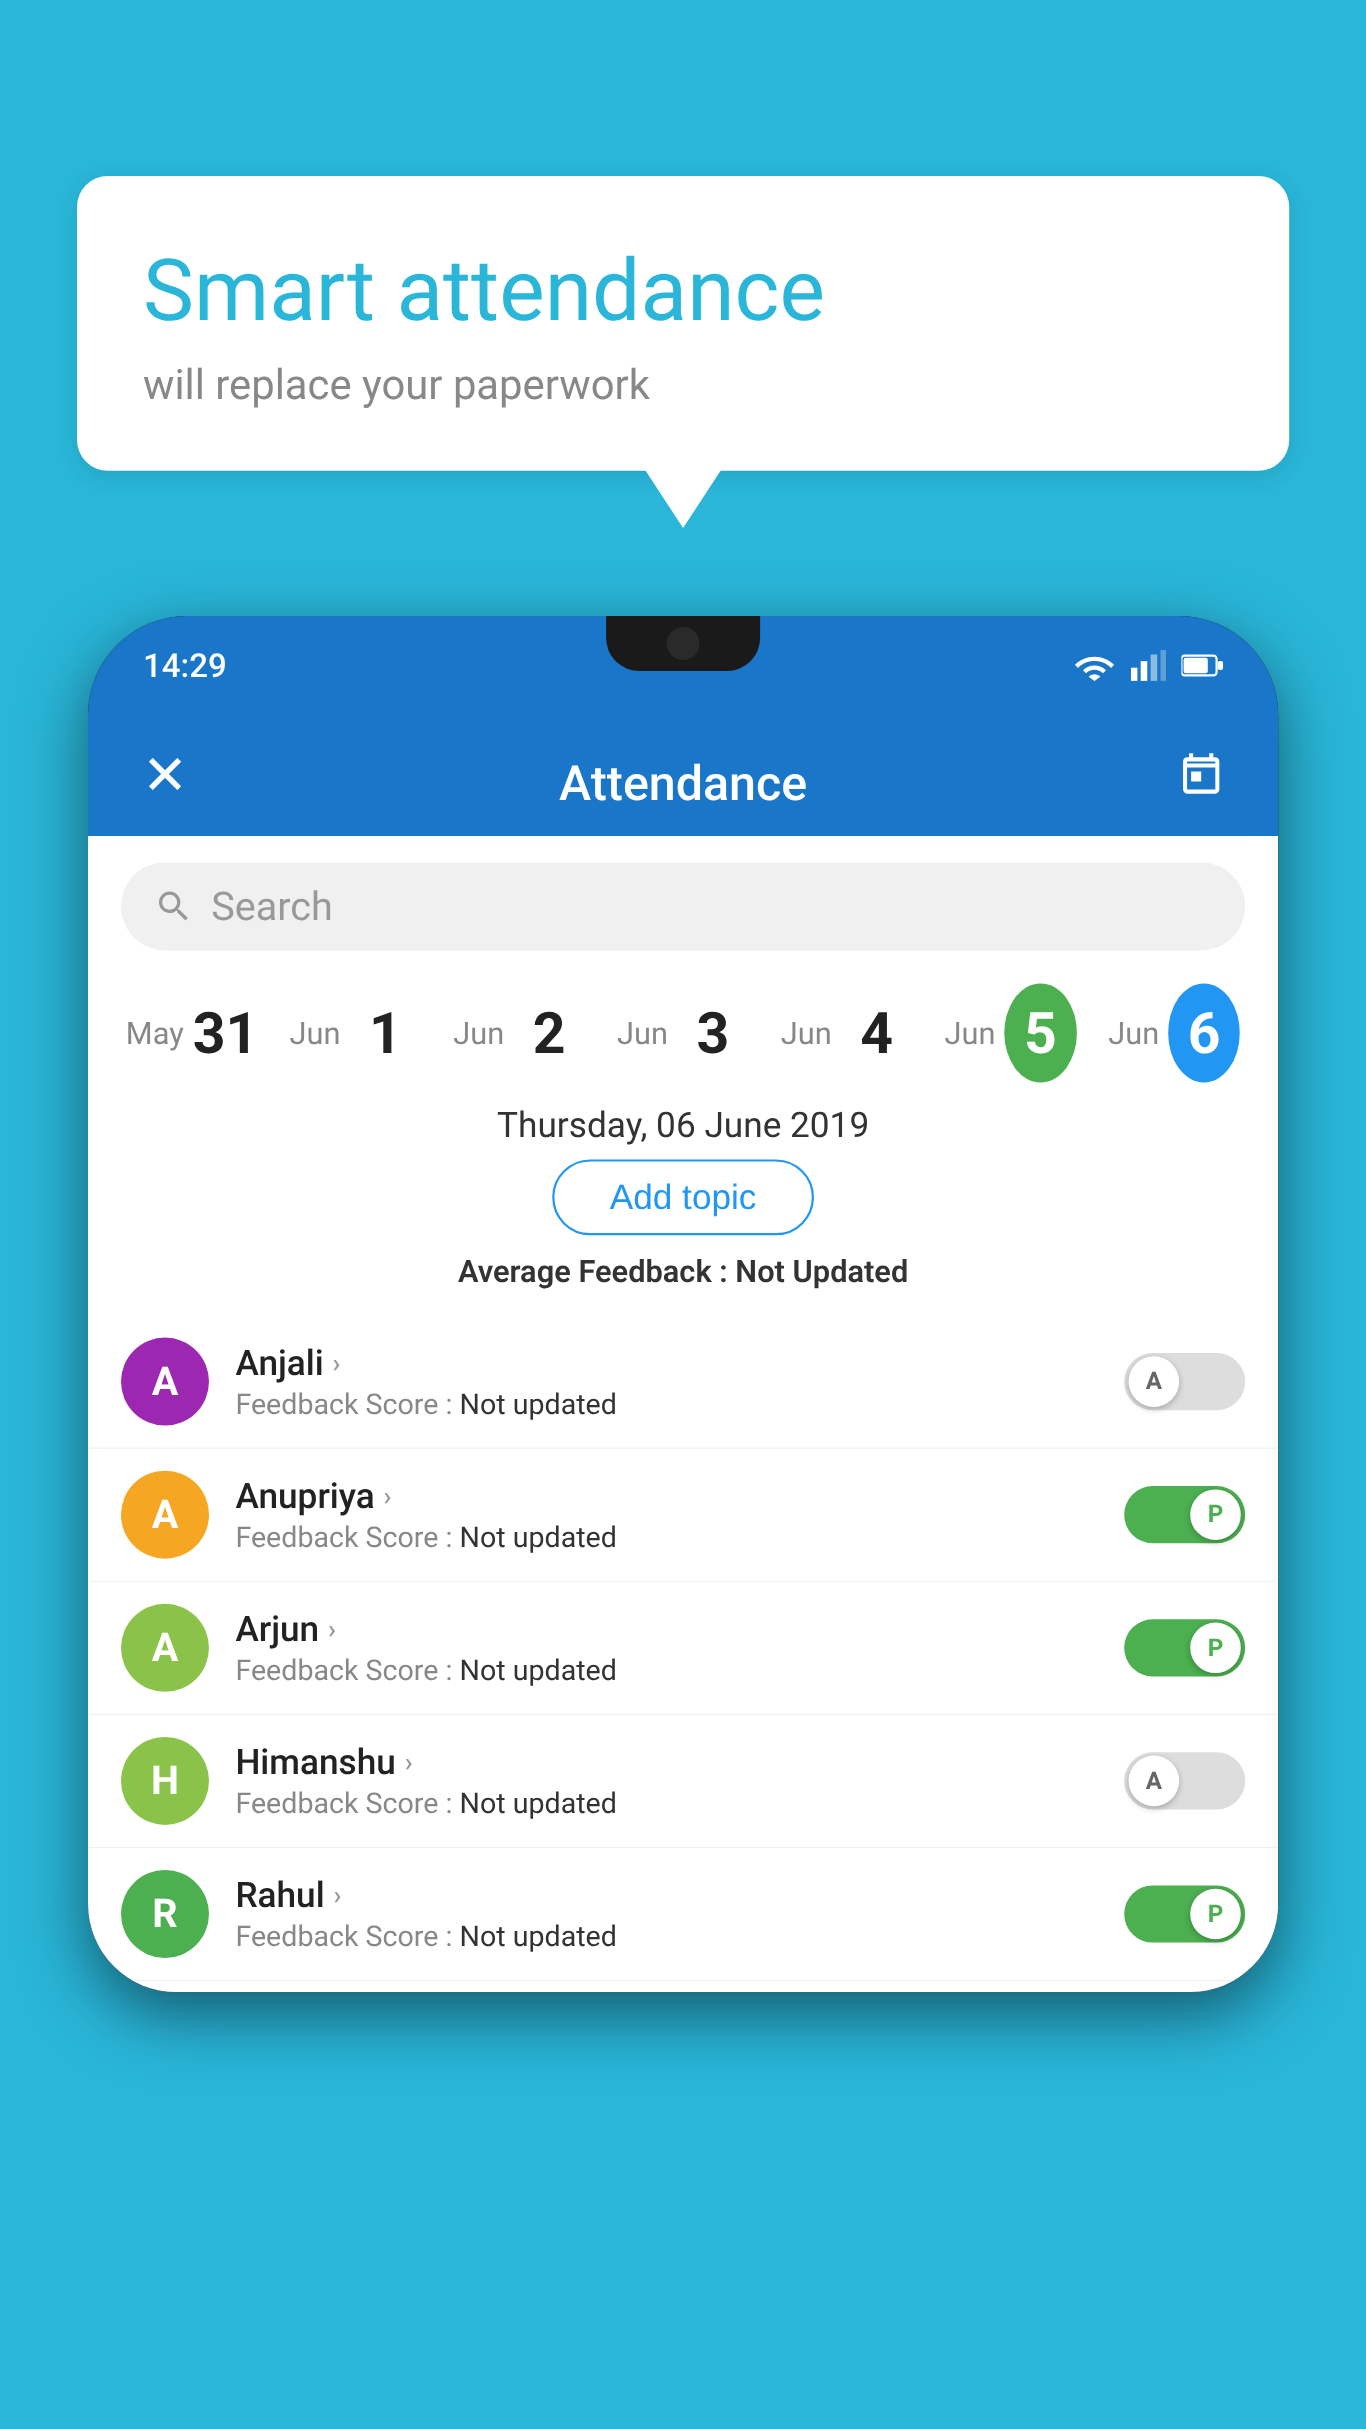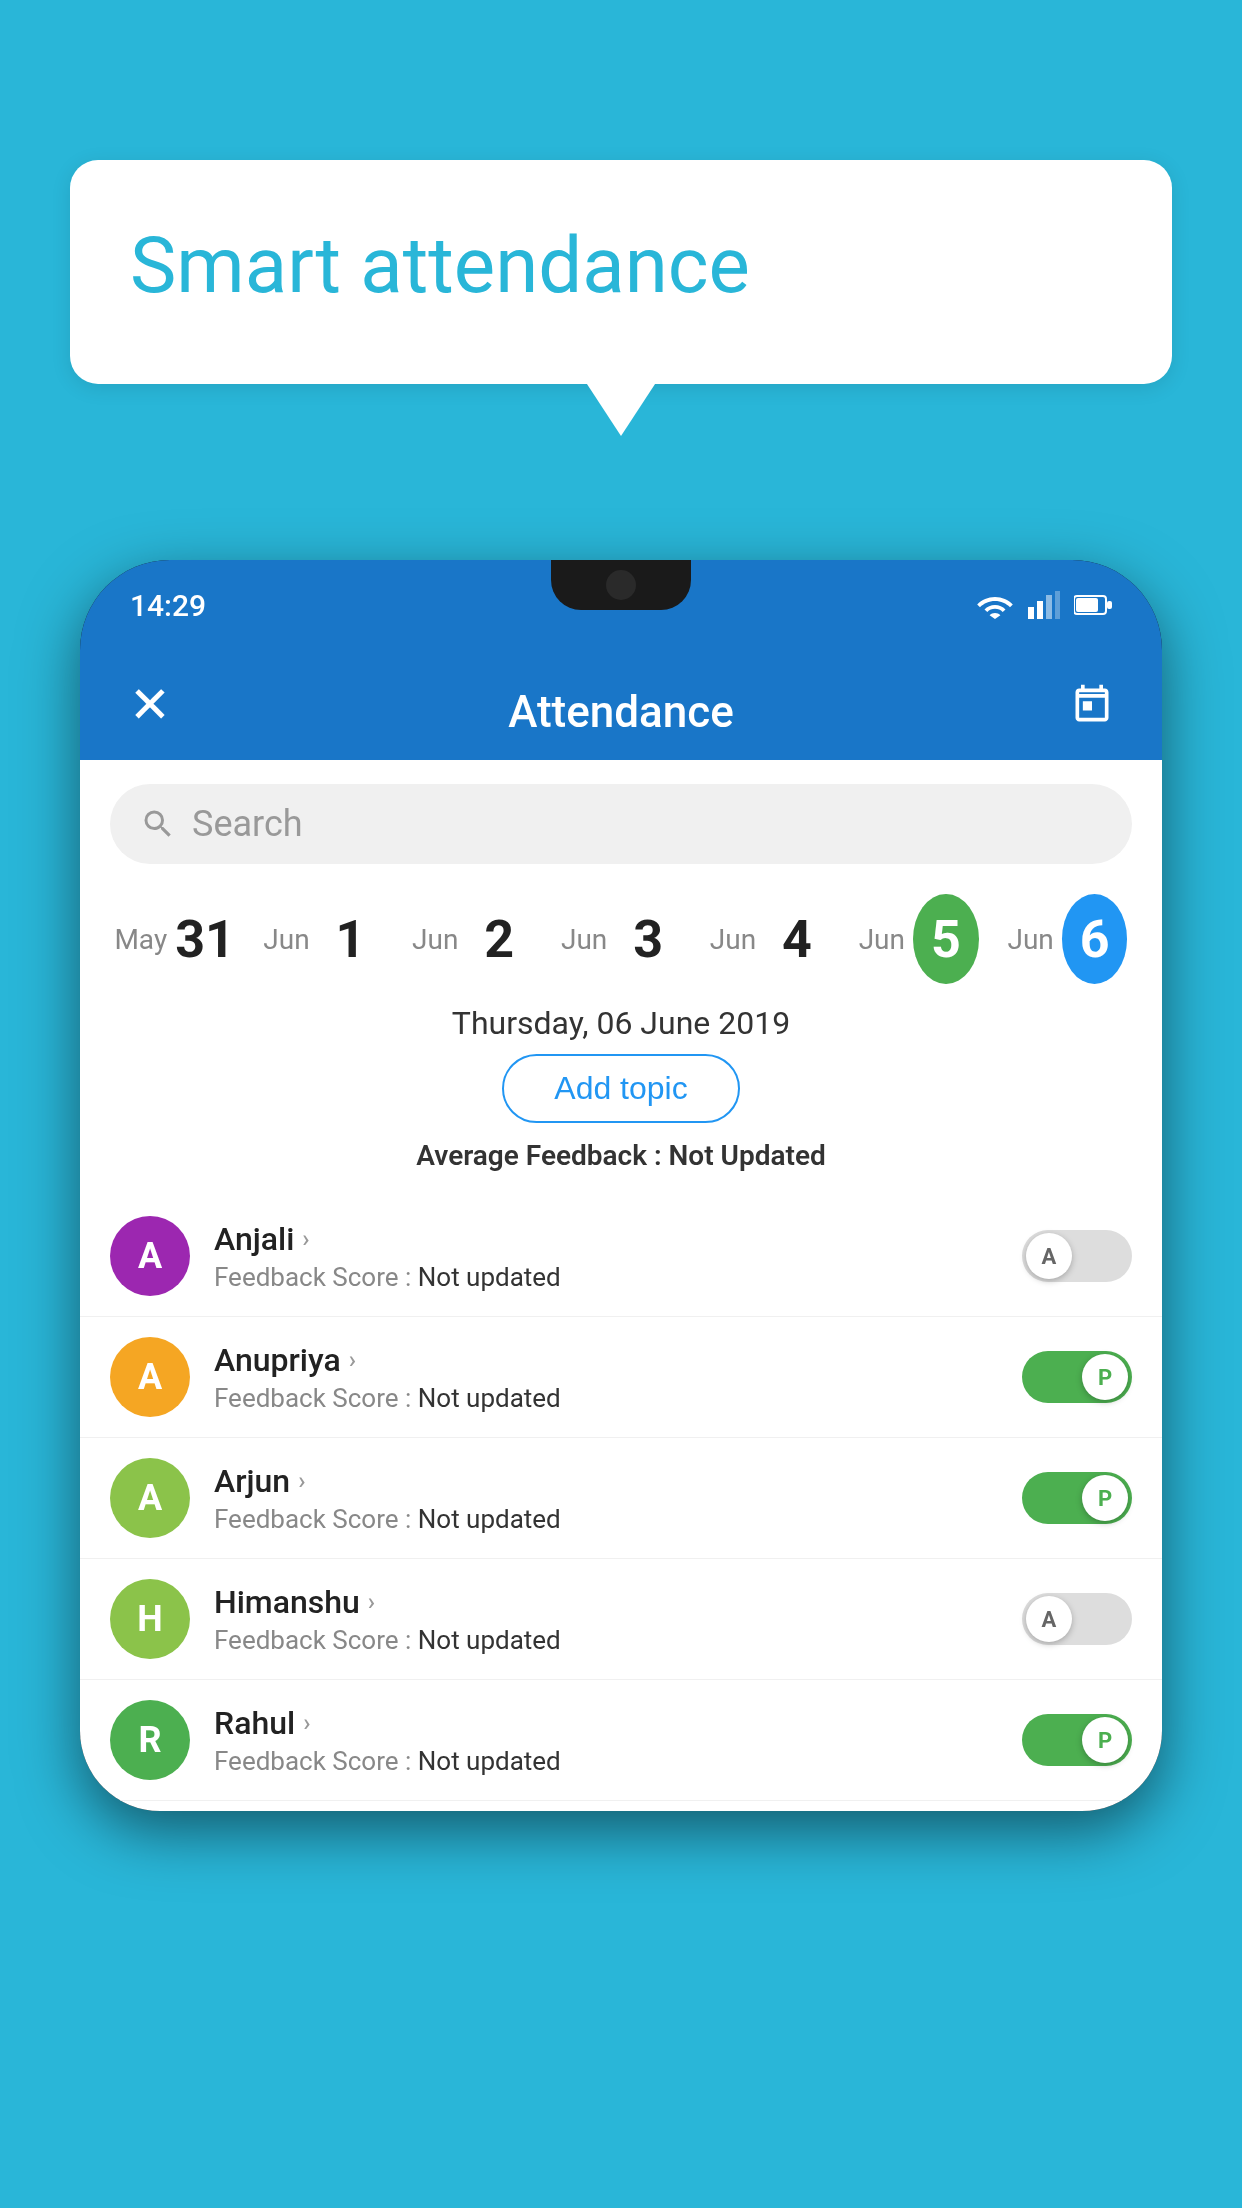--- a/index.html
+++ b/index.html
@@ -321,20 +321,21 @@
     .toggle-switch.on .toggle-knob {
       color: #4caf50;
     }
   </style>
 </head>
 <body>
 
 <div class="speech-bubble-container">
   <div class="speech-bubble">
     <div class="bubble-title">Smart attendance</div>
+    <div class="bubble-subtitle">will replace your paperwork</div>
   </div>
 </div>
 
 <div class="phone-outer">
   <div class="phone-frame">
 
     <div class="notch">
       <div class="camera-dot"></div>
     </div>
 

